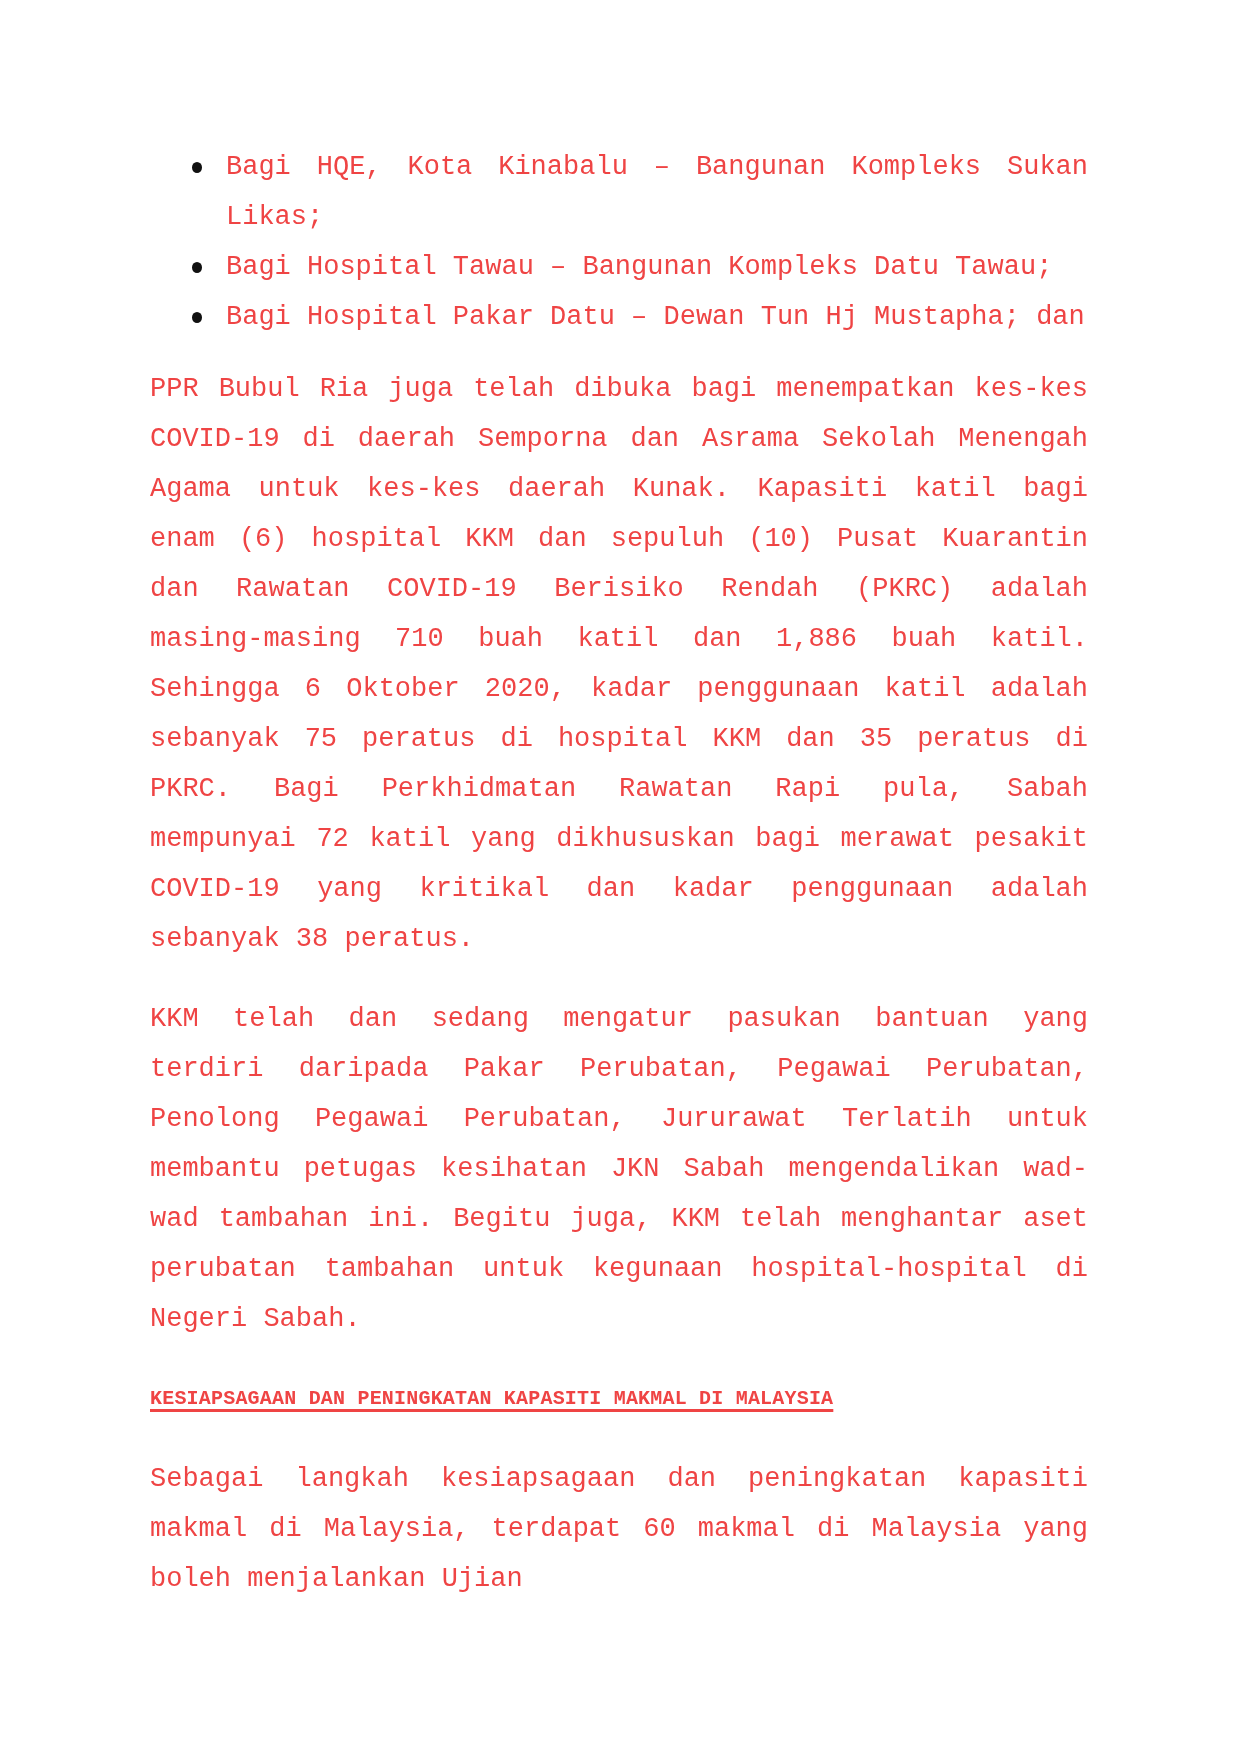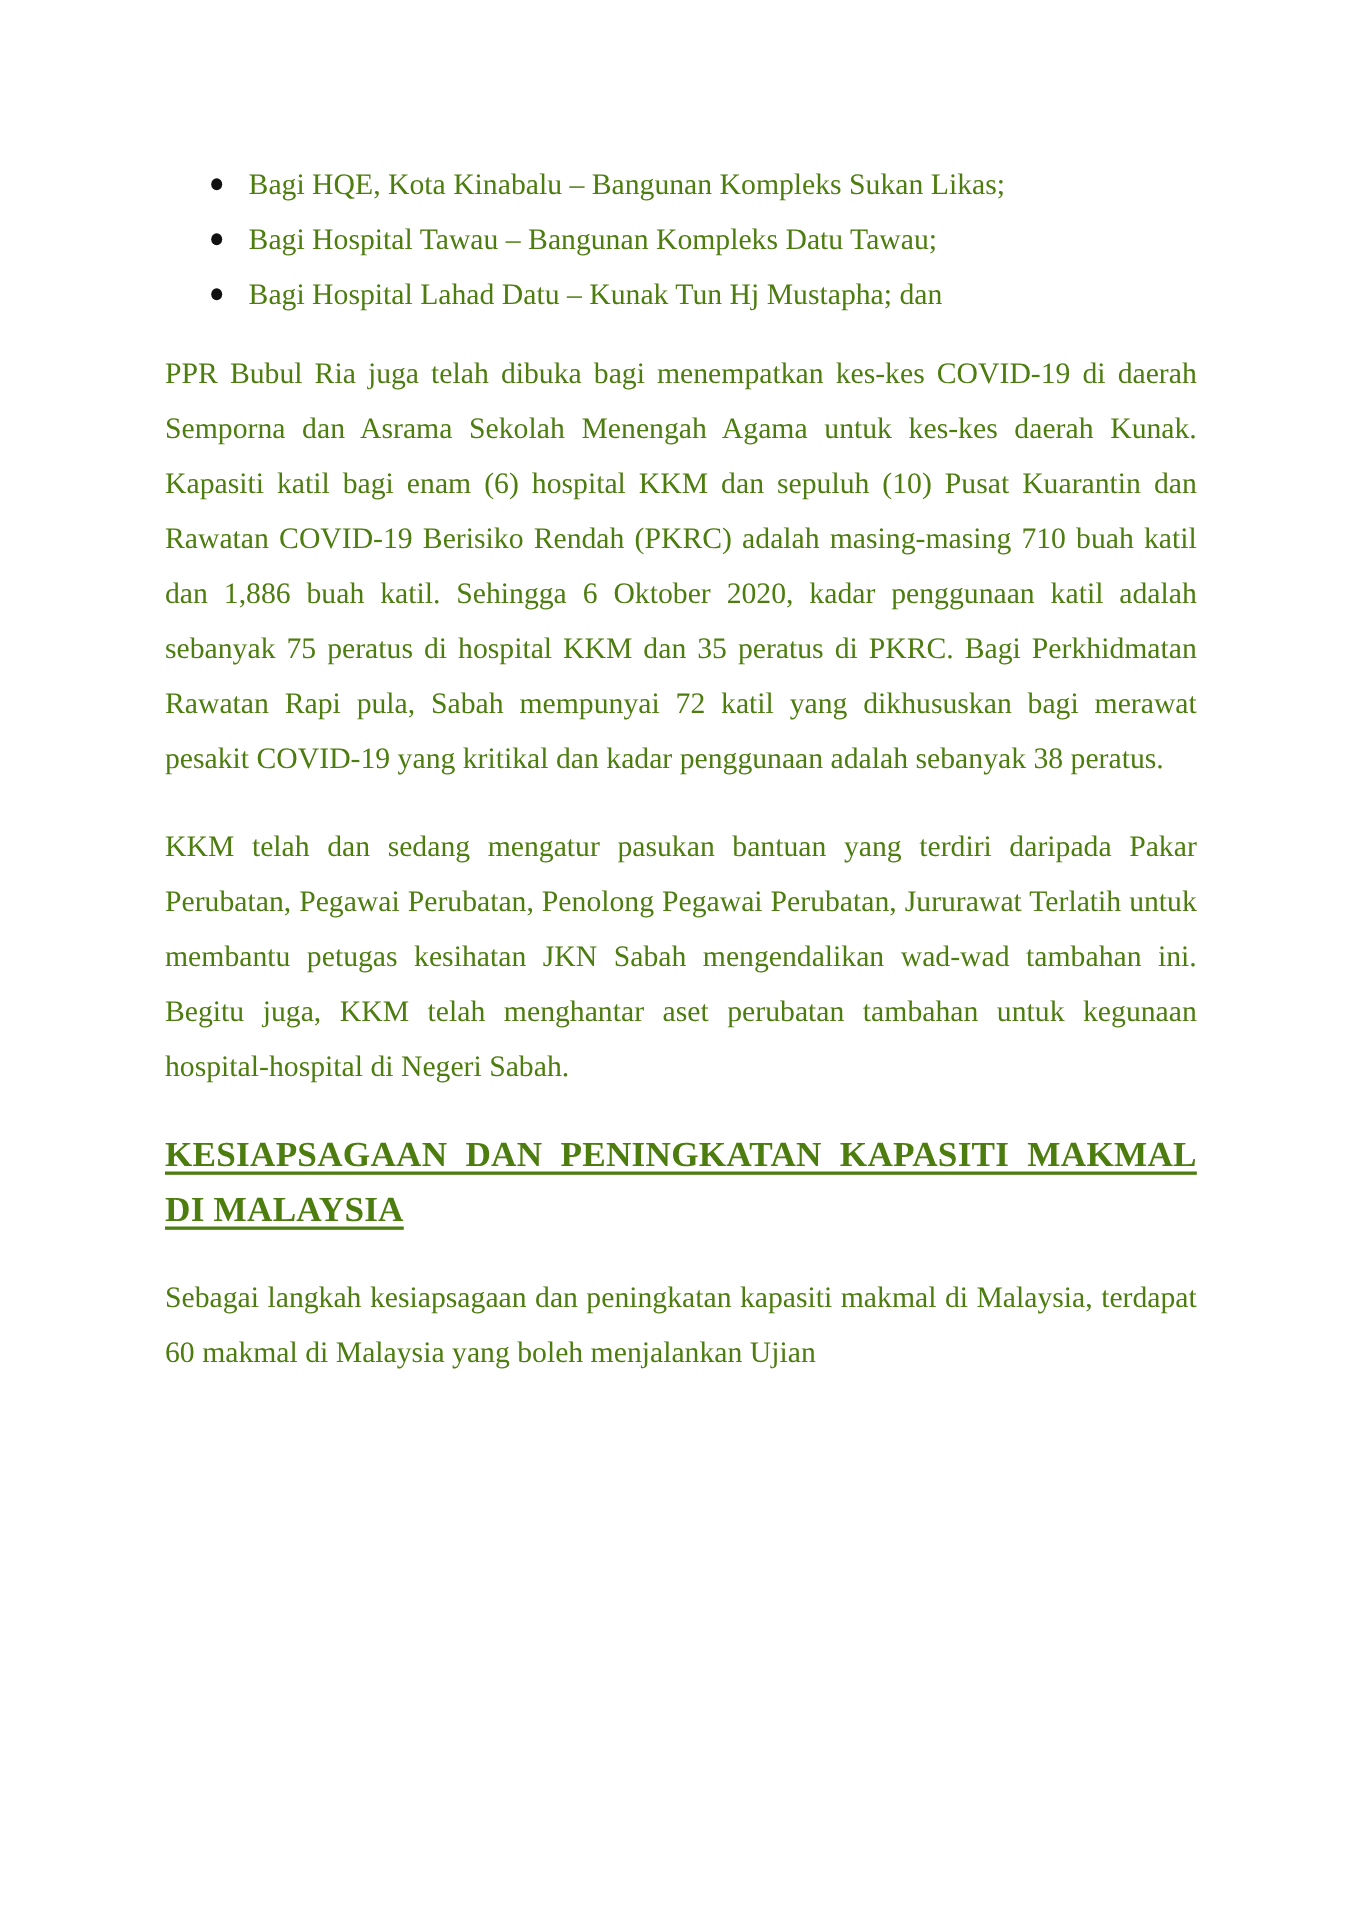--- a/index.html
+++ b/index.html
@@ -1,47 +1,47 @@
 <!DOCTYPE html>
 <html><head>
   <meta charset="utf-8">
   <style>
     html, body { margin: 0; padding: 0; background: #ffffff; }
     body { width: 1240px; height: 1754px; position: relative; overflow: hidden; }
     .page {
       position: absolute; left: 150px; top: 142px; width: 938px;
-      font-family: Liberation Serif, serif; color: #4d7c0f;
+      font-family: Liberation Mono, monospace; color: #ef4444;
       font-size: 27px; line-height: 50px;
     }
     .bullets { list-style: none; margin: 0; padding: 0; }
     .bullets li { position: relative; padding-left: 76px; text-align: justify; text-align-last: left; }
     .bullets li .dot {
       position: absolute; left: 42px; top: 20px; width: 10px; height: 11px;
       background: #111; border-radius: 50%;
     }
     .para { margin: 0; text-align: justify; }
     .p1 { margin-top: 22px; }
     .p2 { margin-top: 30px; }
     .heading {
       margin: 30px 0 0 0; font-weight: bold; text-decoration: underline;
       text-decoration-thickness: 3px; text-underline-offset: 5px;
-      text-align: justify; text-align-last: left; font-size: 32px;
+      text-align: justify; text-align-last: left; font-size: 20px;
       letter-spacing: 0.2px;
     }
     .p3 { margin-top: 30px; }
     .txt { display: inline; }
   </style>
 </head>
 <body>
 
 <div class="page">
   <ul class="bullets">
     <li><span class="dot"></span><span class="txt">Bagi HQE, Kota Kinabalu – Bangunan Kompleks Sukan Likas;</span></li>
     <li><span class="dot"></span><span class="txt">Bagi Hospital Tawau – Bangunan Kompleks Datu Tawau;</span></li>
-    <li><span class="dot"></span><span class="txt">Bagi Hospital Lahad Datu – Kunak Tun Hj Mustapha; dan</span></li>
+    <li><span class="dot"></span><span class="txt">Bagi Hospital Pakar Datu – Dewan Tun Hj Mustapha; dan</span></li>
   </ul>
 
   <p class="para p1">PPR Bubul Ria juga telah dibuka bagi menempatkan kes-kes COVID-19 di daerah Semporna dan Asrama Sekolah Menengah Agama untuk kes-kes daerah Kunak. Kapasiti katil bagi enam (6) hospital KKM dan sepuluh (10) Pusat Kuarantin dan Rawatan COVID-19 Berisiko Rendah (PKRC) adalah masing-masing 710 buah katil dan 1,886 buah katil. Sehingga 6 Oktober 2020, kadar penggunaan katil adalah sebanyak 75 peratus di hospital KKM dan 35 peratus di PKRC. Bagi Perkhidmatan Rawatan Rapi pula, Sabah mempunyai 72 katil yang dikhususkan bagi merawat pesakit COVID-19 yang kritikal dan kadar penggunaan adalah sebanyak 38 peratus.</p>
   <p class="para p2">KKM telah dan sedang mengatur pasukan bantuan yang terdiri daripada Pakar Perubatan, Pegawai Perubatan, Penolong Pegawai Perubatan, Jururawat Terlatih untuk membantu petugas kesihatan JKN Sabah mengendalikan wad-wad tambahan ini. Begitu juga, KKM telah menghantar aset perubatan tambahan untuk kegunaan hospital-hospital di Negeri Sabah.</p>
 
   <h2 class="heading">KESIAPSAGAAN DAN PENINGKATAN KAPASITI MAKMAL DI MALAYSIA</h2>
 
   <p class="para p3">Sebagai langkah kesiapsagaan dan peningkatan kapasiti makmal di Malaysia, terdapat 60 makmal di Malaysia yang boleh menjalankan Ujian</p>
 </div>
 

